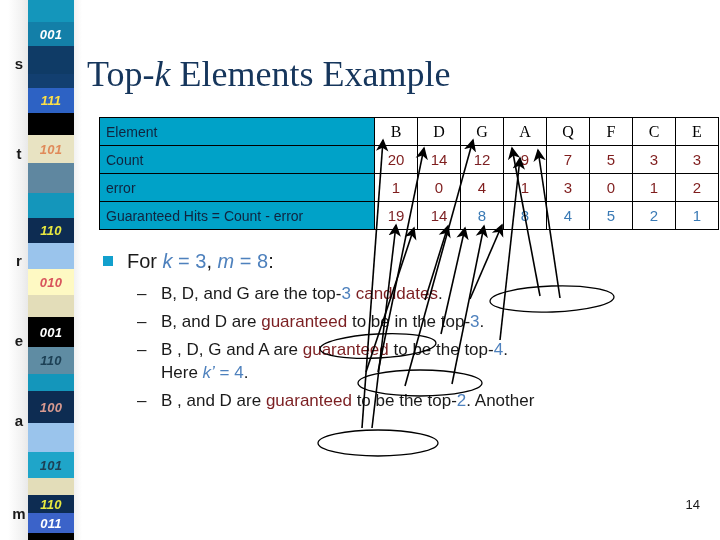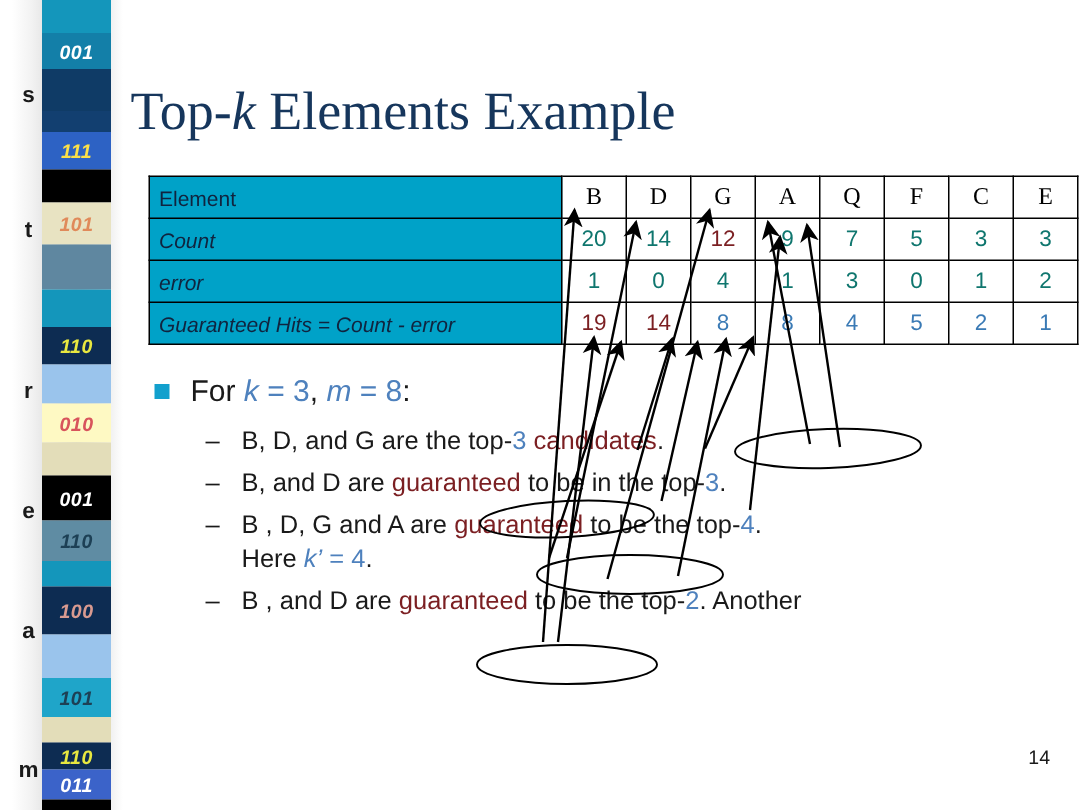--- a/index.html
+++ b/index.html
@@ -96,28 +96,28 @@
     font-weight: normal;
   }
   #tbl td.lbl {
     background: #00a2c8;
     color: #10243f;
     text-align: left;
     padding-left: 6px;
     width: 268px;
     font-size: 14px;
   }
-  #tbl td.lbl.it { font-style: italic; }
+  #tbl td.lbl.it { }
   #tbl td.dcell { width: 42px; }
   #tbl td.hdr {
     font-family: "Liberation Serif", serif;
     font-size: 16px;
     color: #000000;
   }
-  #tbl td.num { color: #0f766e; font-size: 15px; }
+  #tbl td.num { color: #7f1d1d; font-size: 15px; }
   #tbl td.num.red { color: #7b1f22; }
   #tbl td.ghit { color: #3a7ab5; font-size: 15px; margin-top: 13px; }
   #tbl td.ghit.red { color: #7b1f22; }
 
   
   #body {
     position: absolute;
     left: 99px;
     top: 248px;
     width: 600px;

